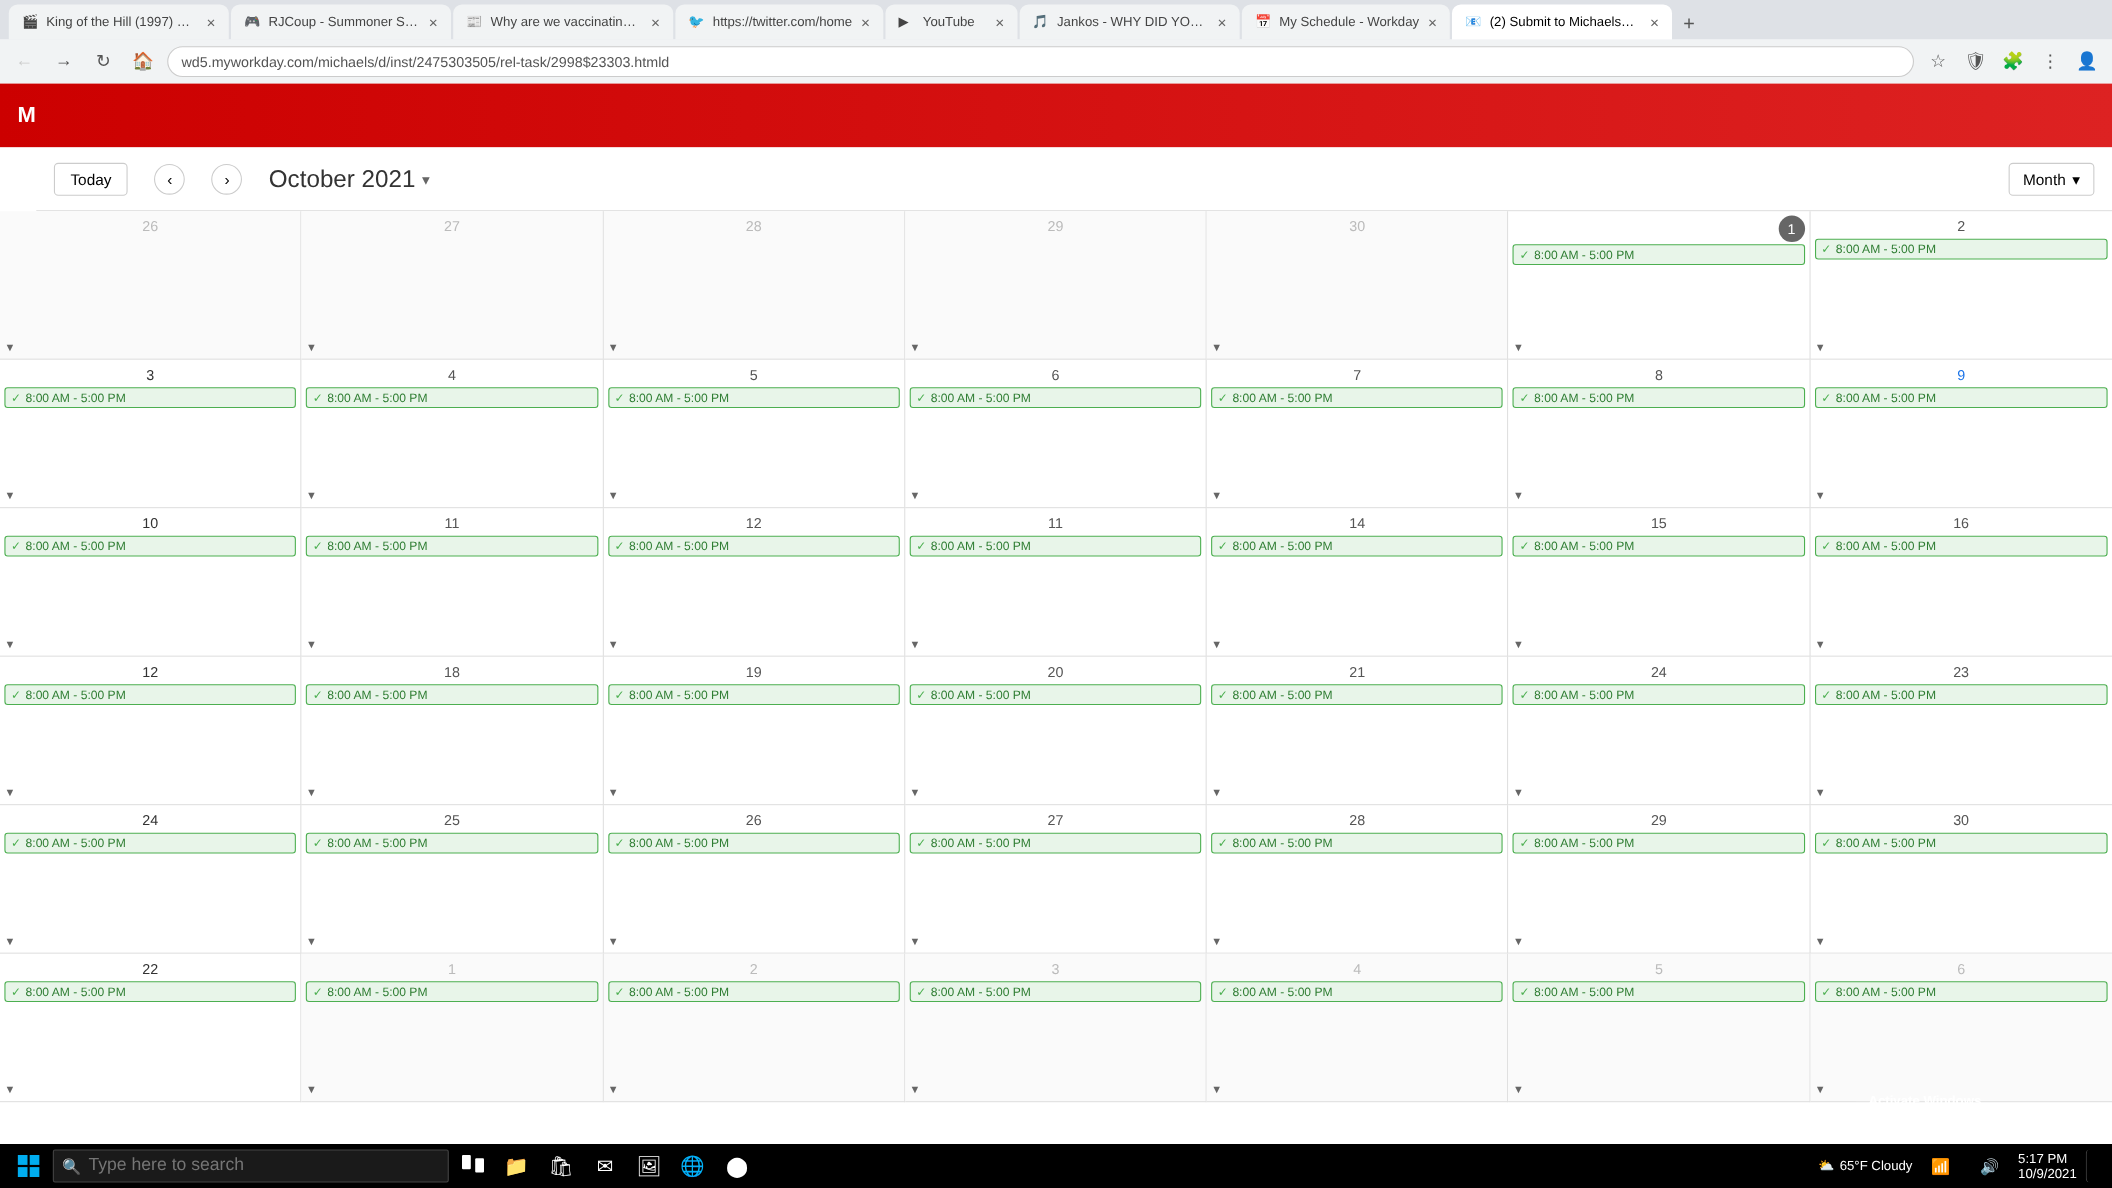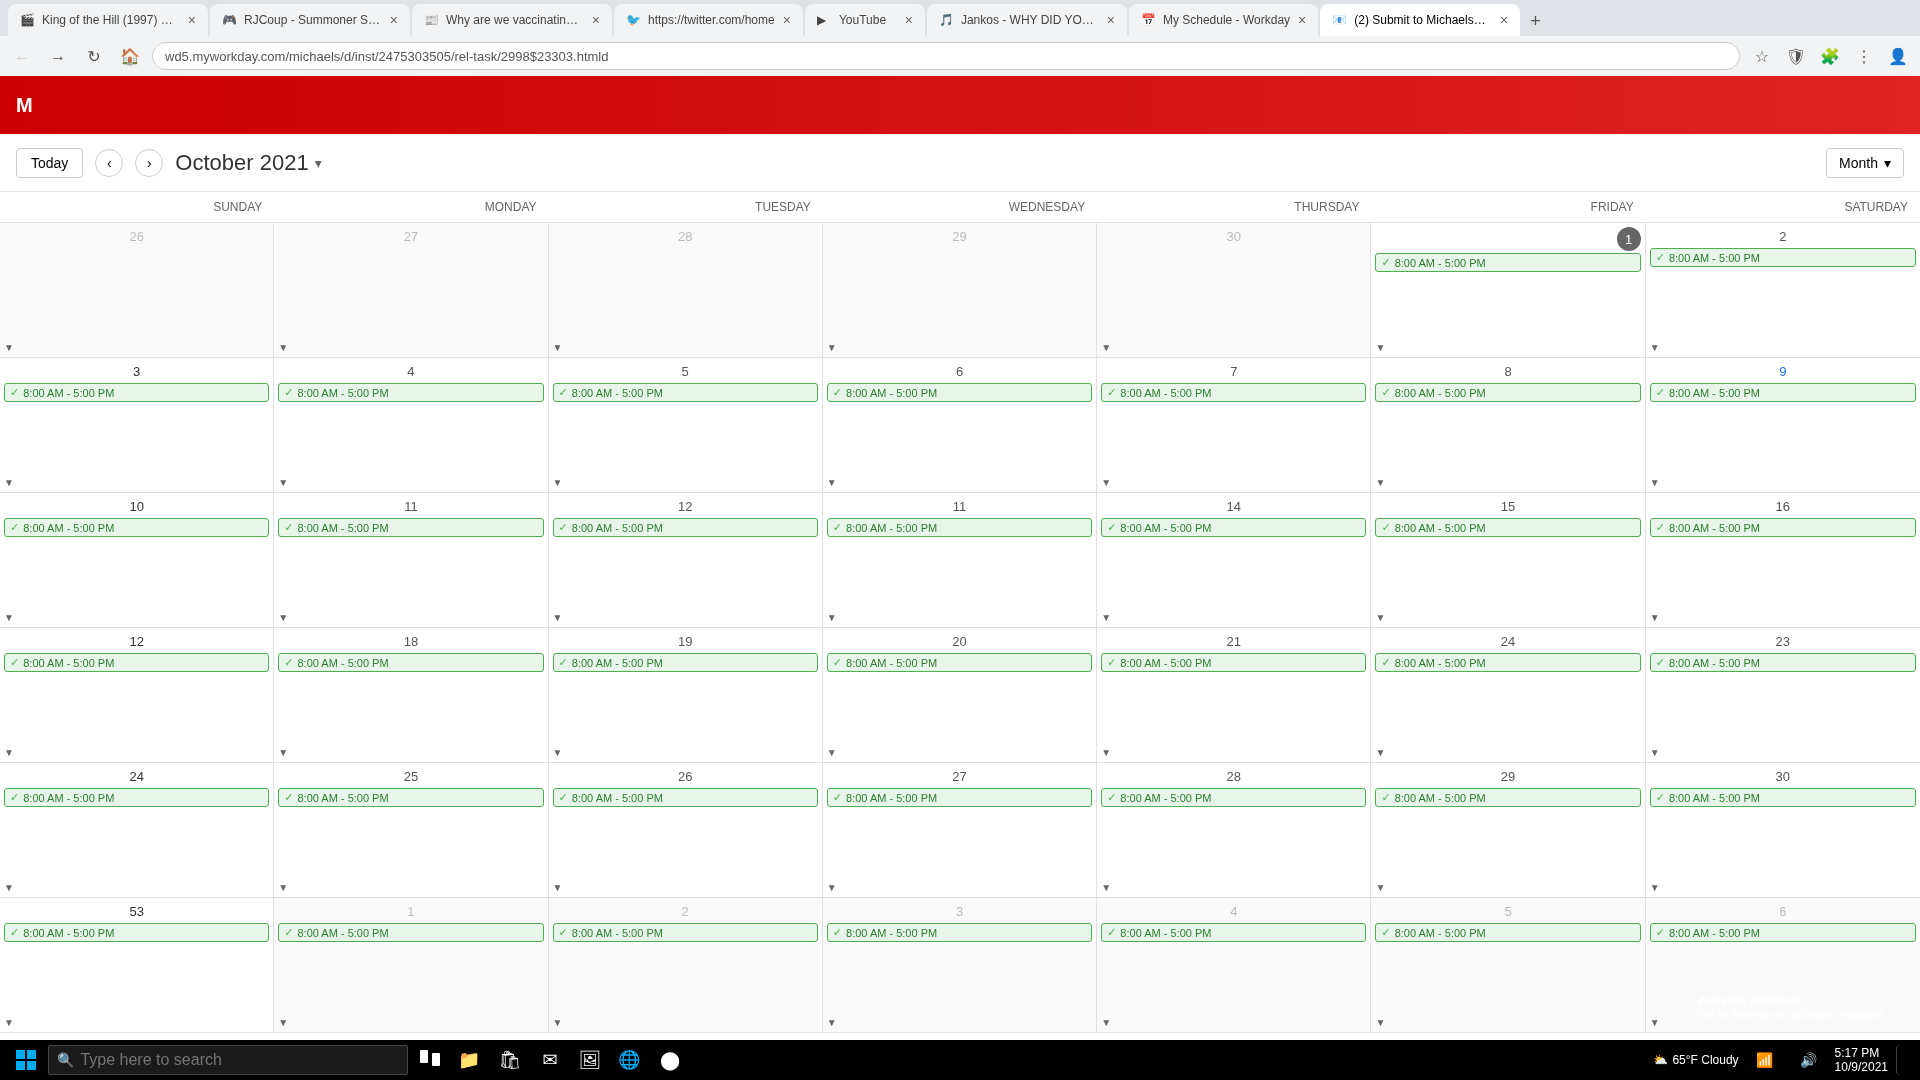--- a/index.html
+++ b/index.html
@@ -21,21 +21,21 @@
     .nav-btn.disabled { color: #ccc; cursor: default; }
     .address-bar { flex: 1; height: 28px; border-radius: 14px; border: 1px solid #ccc; background: #fff; padding: 0 12px; font-size: 13px; color: #333; display: flex; align-items: center; }
     .address-text { color: #555; font-size: 13px; }
     .toolbar-icons { display: flex; gap: 6px; }
     .toolbar-icon { width: 28px; height: 28px; display: flex; align-items: center; justify-content: center; cursor: pointer; border-radius: 4px; color: #555; font-size: 16px; }
 
     
     .calendar-app { height: calc(1080px - 58px - 36px - 40px - 40px); background: #fff; overflow: hidden; }
 
     
-    .calendar-header { display: flex; align-items: center; padding: 10px 16px; gap: 12px; border-bottom: 1px solid #e0e0e0; height: 58px; }
+    .calendar-header { display: flex; align-items: center; padding: 10px 16px; gap: 24px; border-bottom: 1px solid #e0e0e0; height: 58px; margin-left: 33px; }
     .today-btn { border: 1px solid #ccc; background: #fff; padding: 6px 14px; border-radius: 4px; font-size: 14px; cursor: pointer; }
     .nav-arrow { width: 28px; height: 28px; border-radius: 50%; border: 1px solid #ccc; background: #fff; font-size: 14px; cursor: pointer; display: flex; align-items: center; justify-content: center; }
     .month-title { font-size: 22px; font-weight: 400; color: #333; display: flex; align-items: center; gap: 6px; cursor: pointer; }
     .month-title .chevron { font-size: 14px; color: #666; }
     .spacer { flex: 1; }
     .view-dropdown { border: 1px solid #ccc; background: #fff; padding: 6px 12px; border-radius: 4px; font-size: 14px; cursor: pointer; display: flex; align-items: center; gap: 6px; }
 
     
     .dow-header { display: grid; grid-template-columns: repeat(7, 1fr); border-bottom: 1px solid #e0e0e0; }
     .dow-cell { padding: 8px 0; text-align: right; padding-right: 12px; font-size: 12px; color: #666; font-weight: 500; text-transform: uppercase; }
@@ -152,29 +152,20 @@
       <span>October 2021</span>
       <span class="chevron">▾</span>
     </div>
     <div class="spacer"></div>
     <div class="view-dropdown">
       <span>Month</span>
       <span>▾</span>
     </div>
   </div>
 
-  <div class="dow-header">
-    <div class="dow-cell">Sunday</div>
-    <div class="dow-cell">Monday</div>
-    <div class="dow-cell">Tuesday</div>
-    <div class="dow-cell">Wednesday</div>
-    <div class="dow-cell">Thursday</div>
-    <div class="dow-cell">Friday</div>
-    <div class="dow-cell">Saturday</div>
-  </div>
 
   <div class="calendar-grid" id="cal-grid">
   <div class="cal-cell other-month-cell">
         <div class="day-num other-month">26</div>
         <div class="expand-arrow">▼</div>
       </div>
       <div class="cal-cell other-month-cell">
         <div class="day-num other-month">27</div>
         <div class="expand-arrow">▼</div>
       </div>
@@ -424,21 +415,21 @@
       </div>
       <div class="cal-cell">
         <div class="day-num">30</div>
         <div class="event-item">
           <span class="event-check">✓</span>
           <span class="event-time">8:00 AM - 5:00 PM</span>
         </div>
         <div class="expand-arrow">▼</div>
       </div>
       <div class="cal-cell">
-        <div class="day-num sunday">53</div>
+        <div class="day-num sunday">22</div>
         <div class="event-item">
           <span class="event-check">✓</span>
           <span class="event-time">8:00 AM - 5:00 PM</span>
         </div>
         <div class="expand-arrow">▼</div>
       </div>
       <div class="cal-cell other-month-cell">
         <div class="day-num other-month">1</div>
         <div class="event-item">
           <span class="event-check">✓</span>

